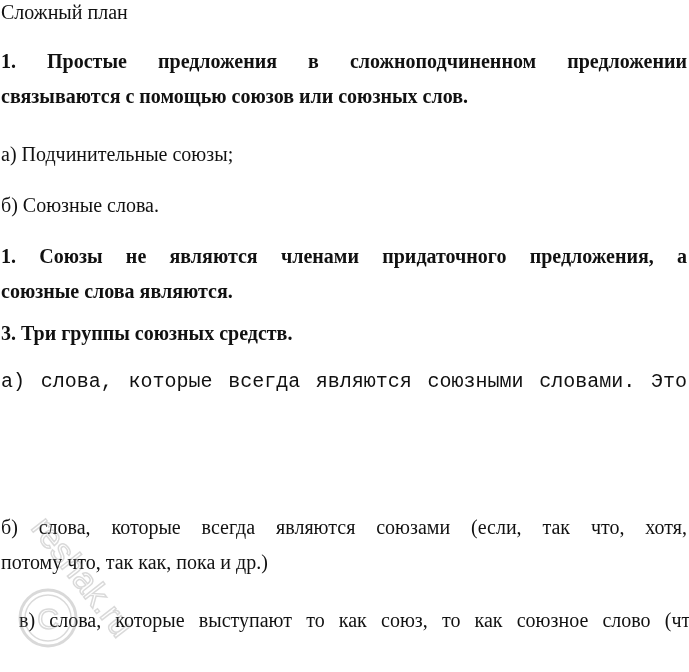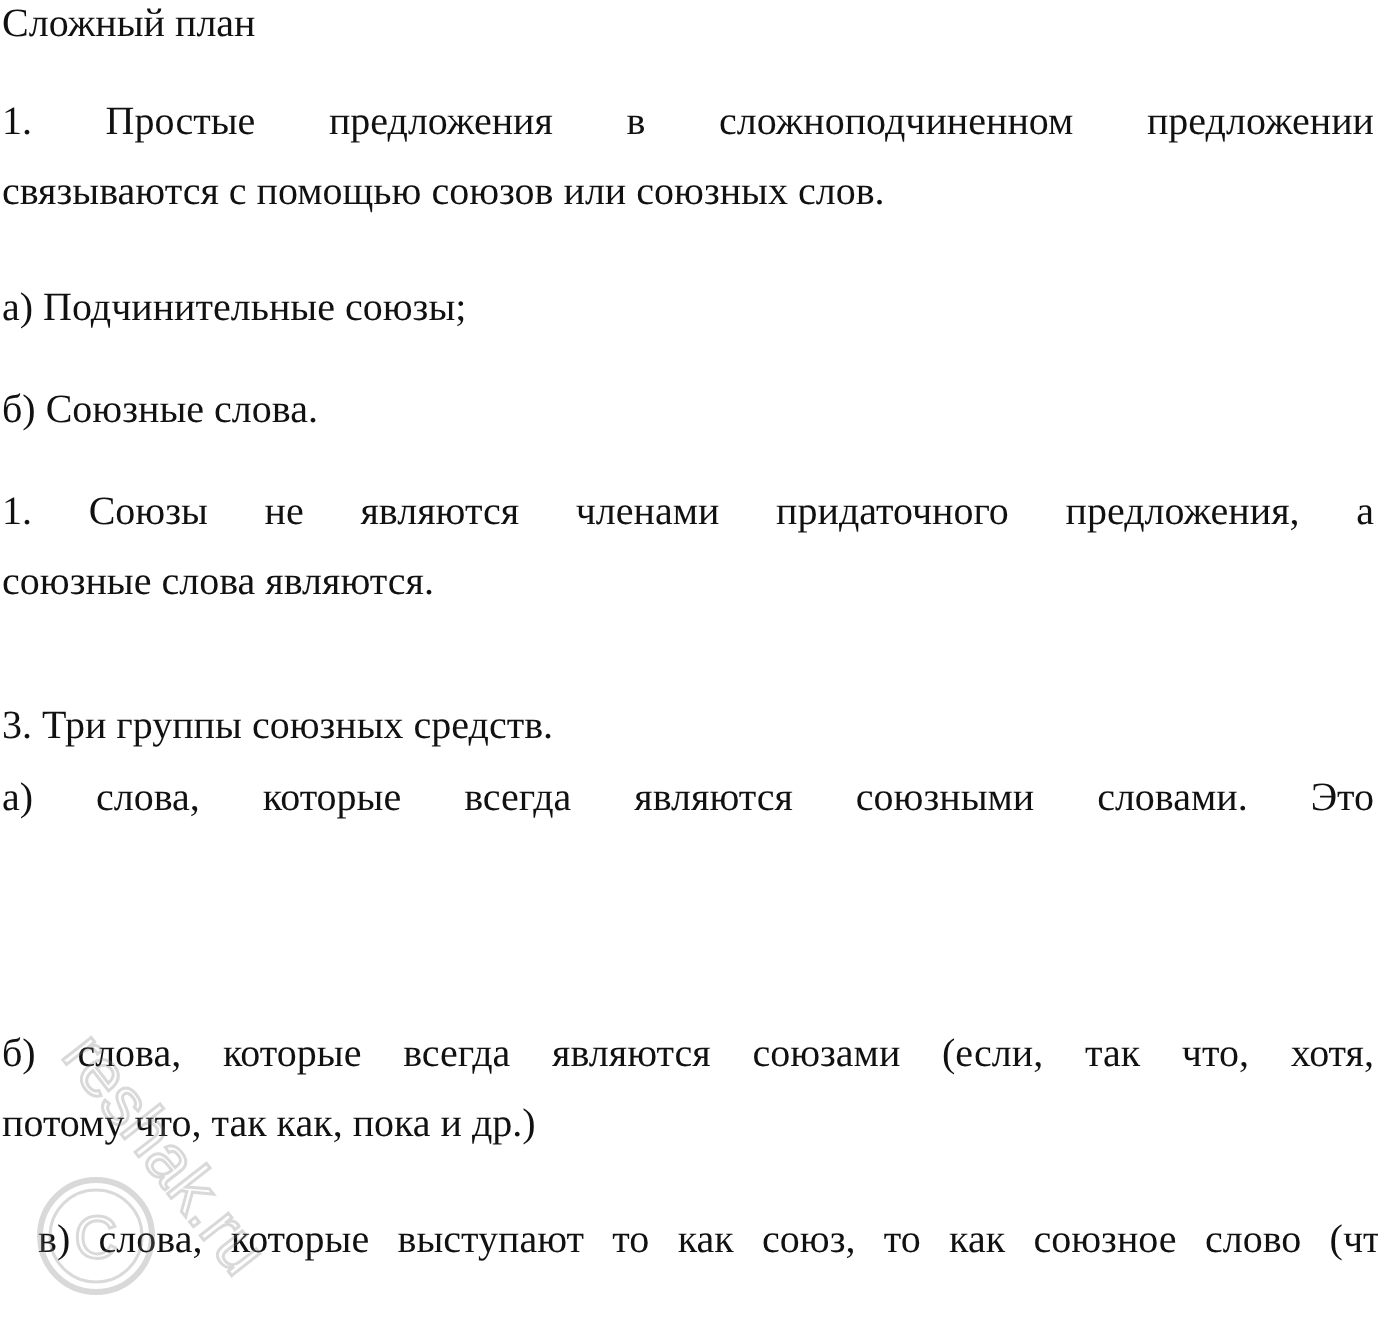--- a/index.html
+++ b/index.html
@@ -13,21 +13,21 @@
       font-size: 20px; line-height: 24px;
     }
     .header .title { position: absolute; left: 1px; top: 0px; }
     .header .source { position: absolute; right: 3px; top: 0px; }
     .p {
       position: absolute; left: 1px; width: 686px;
       font-size: 20px; line-height: 35px;
       text-align: justify; text-align-last: left;
       margin: 0;
     }
-    .p.bold { font-weight: normal; }
+    .p.bold { font-weight: bold; }
     .p .line { display: block; text-align: justify; text-align-last: justify; white-space: nowrap; }
     .p .line.last { text-align-last: left; }
     .watermark {
       position: absolute; left: 10px; top: 508px; width: 160px; height: 150px;
       opacity: 0.28; pointer-events: none;
     }
   </style>
 </head>
 <body>
 
@@ -46,25 +46,25 @@
 
 <div class="p" style="top:188px;">
   <span class="line last">б) Союзные слова.</span>
 </div>
 
 <div class="p bold" style="top:239px;">
   <span class="line">1. Союзы не являются членами придаточного предложения, а</span>
   <span class="line last">союзные слова являются.</span>
 </div>
 
-<div class="p bold" style="top:346px;">
+<div class="p bold" style="top:316px;">
   <span class="line last">3. Три группы союзных средств.</span>
 </div>
 
-<div class="p" style="top:382px;">
+<div class="p" style="top:364px;font-family:Liberation Mono, monospace;">
   <span class="line">а) слова, которые всегда являются союзными словами. Это</span>
 </div>
 
 <div class="p" style="top:510px;">
   <span class="line">б) слова, которые всегда являются союзами (если, так что, хотя,</span>
   <span class="line last">потому что, так как, пока и др.)</span>
 </div>
 
 <div class="p" style="top:603px;padding-left:18px;">
   <span class="line">в) слова, которые выступают то как союз, то как союзное слово (что,</span>

